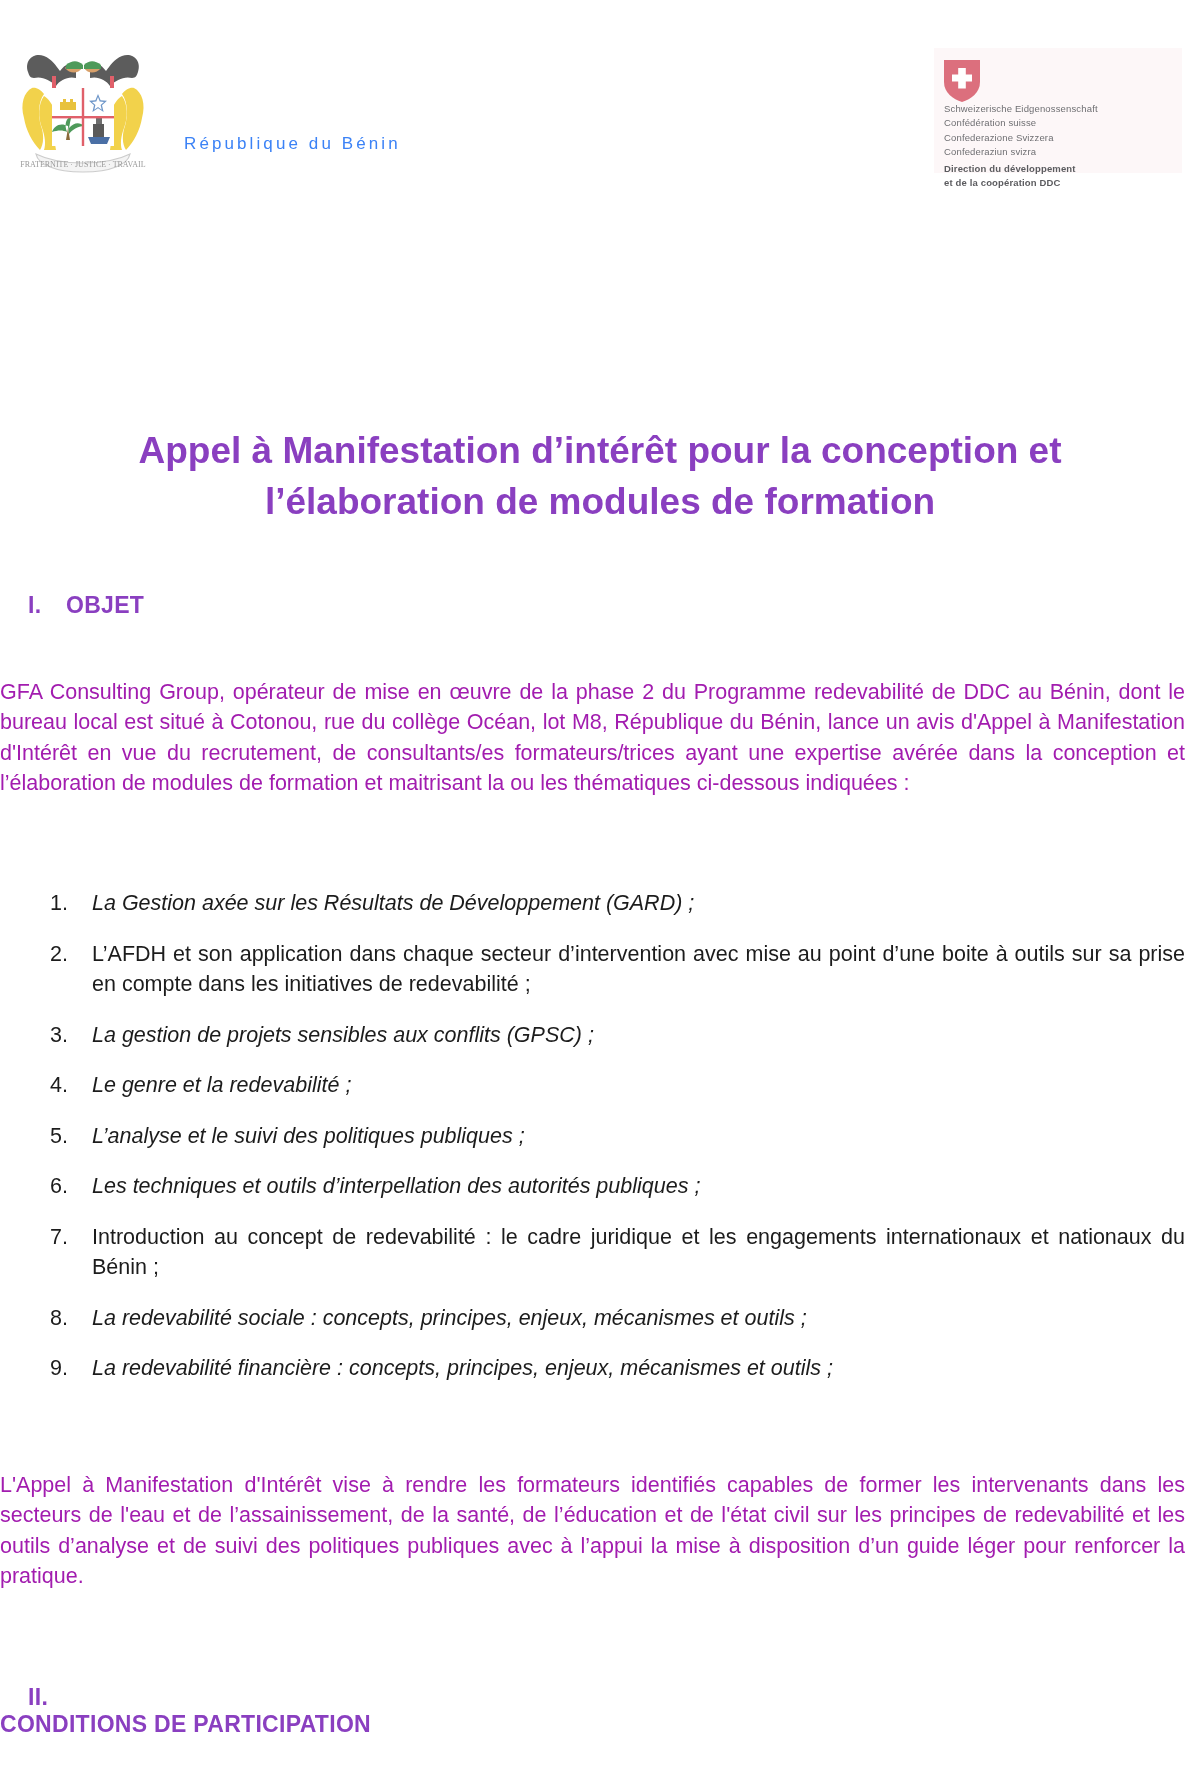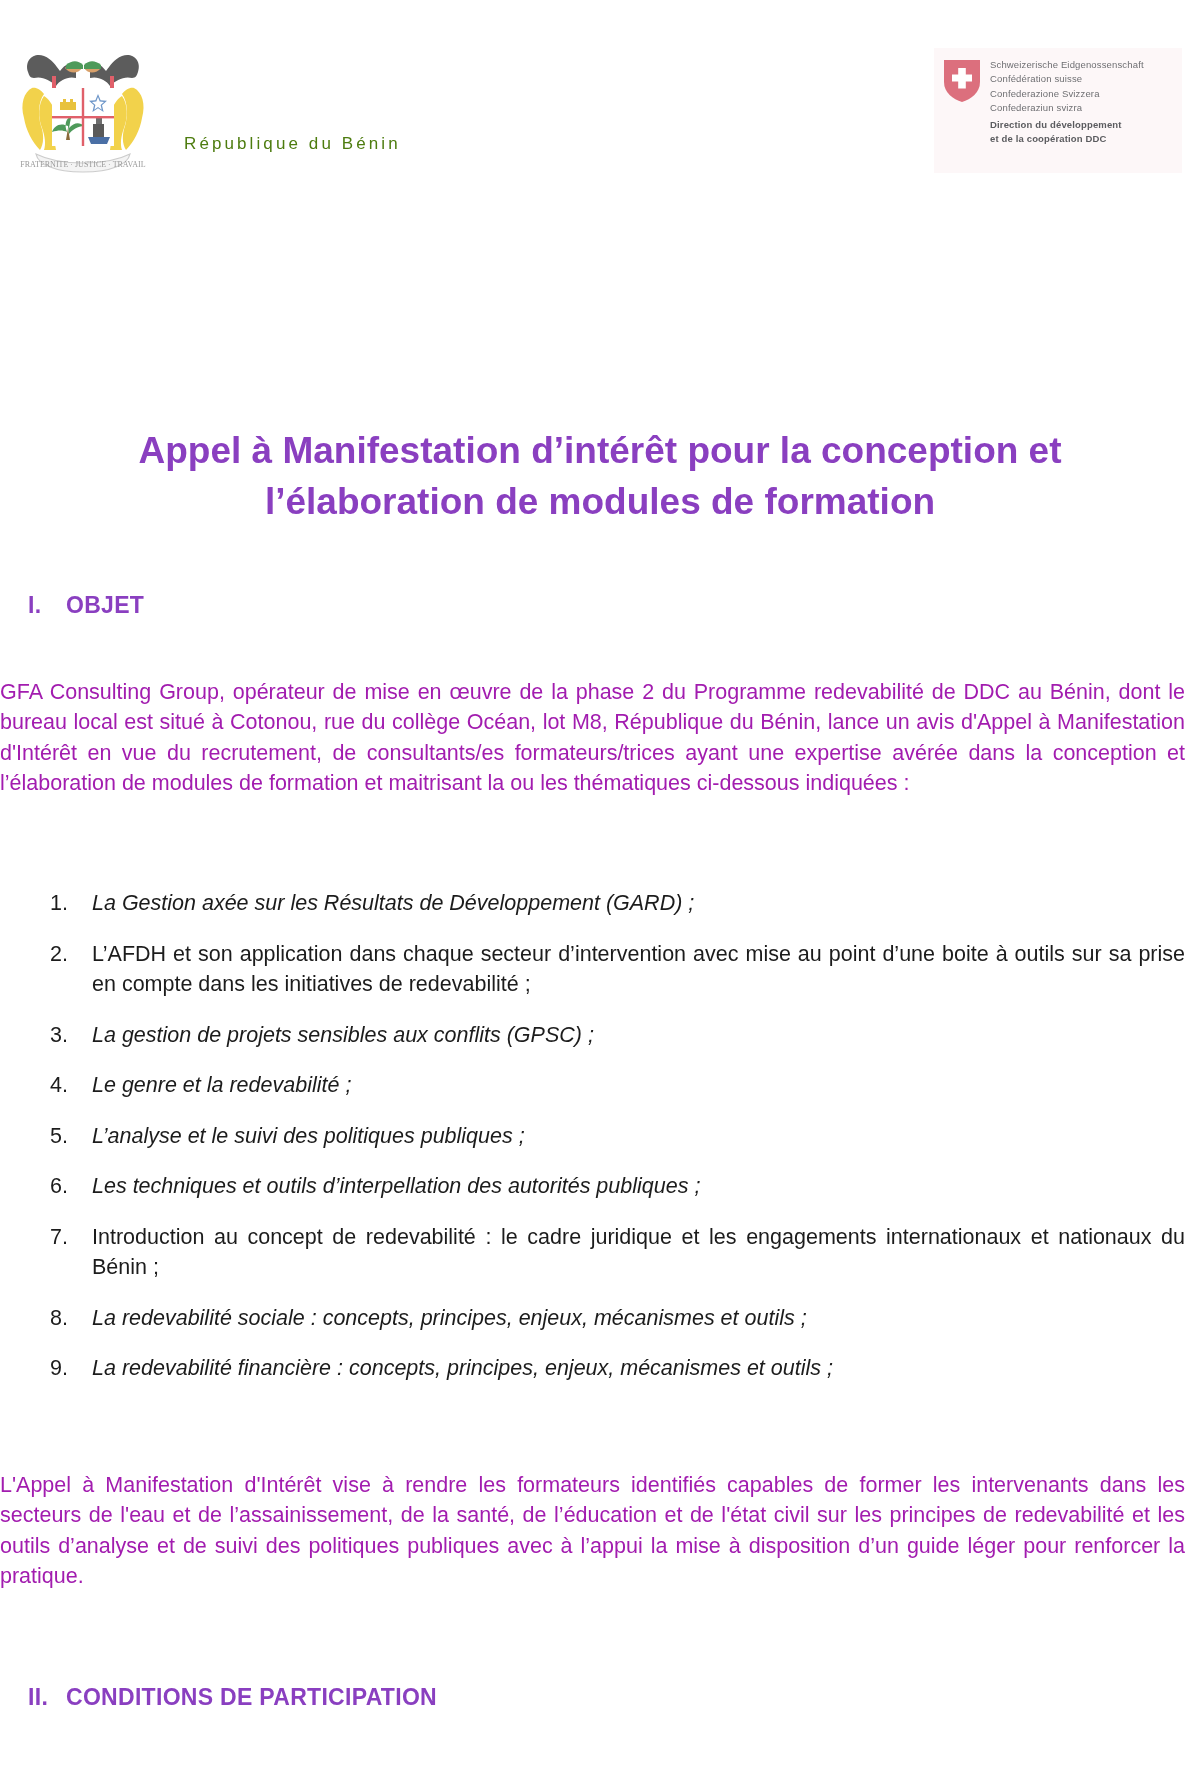--- a/index.html
+++ b/index.html
@@ -43,39 +43,40 @@
   .benin-crest {
     width: 150px;
     height: 142px;
     position: relative;
     flex: 0 0 auto;
   }
   .crest-svg { display: block; width: 150px; height: 142px; }
   .benin-caption {
     font-size: 17px;
     letter-spacing: 3.1px;
-    color: #4d7c0f;
+    color: #3b82f6;
     font-weight: 400;
     padding-bottom: 26px;
     white-space: nowrap;
   }
 
   
   .swiss-block {
     position: absolute;
     right: 18px;
     top: 48px;
     width: 248px;
     height: 125px;
     background: #fdf7f8;
     display: flex;
     align-items: flex-start;
     padding: 10px 6px 8px 10px;
     box-sizing: border-box;
     opacity: 0.9;
+    flex-direction: column;
   }
   .swiss-shield {
     width: 36px;
     height: 42px;
     flex: 0 0 auto;
     margin-right: 10px;
     margin-top: 2px;
   }
   .swiss-text {
     font-size: 9.5px;
@@ -126,21 +127,21 @@
     color: #8a3fc0;
     letter-spacing: 0.3px;
   }
   .section-heading .numeral {
     width: 66px;
     flex: 0 0 auto;
     padding-left: 28px;
     box-sizing: border-box;
   }
   #heading-objet { top: 592px; left: 0; }
-  #heading-conditions { top: 1684px; left: 0; }
+  #heading-conditions { top: 1684px; left: 0; flex-direction: column; }
 
   
   .body-para {
     position: absolute;
     left: 0;
     width: 1185px;
     font-size: 21.5px;
     line-height: 1.42;
     color: #a21caf;
     text-align: justify;

